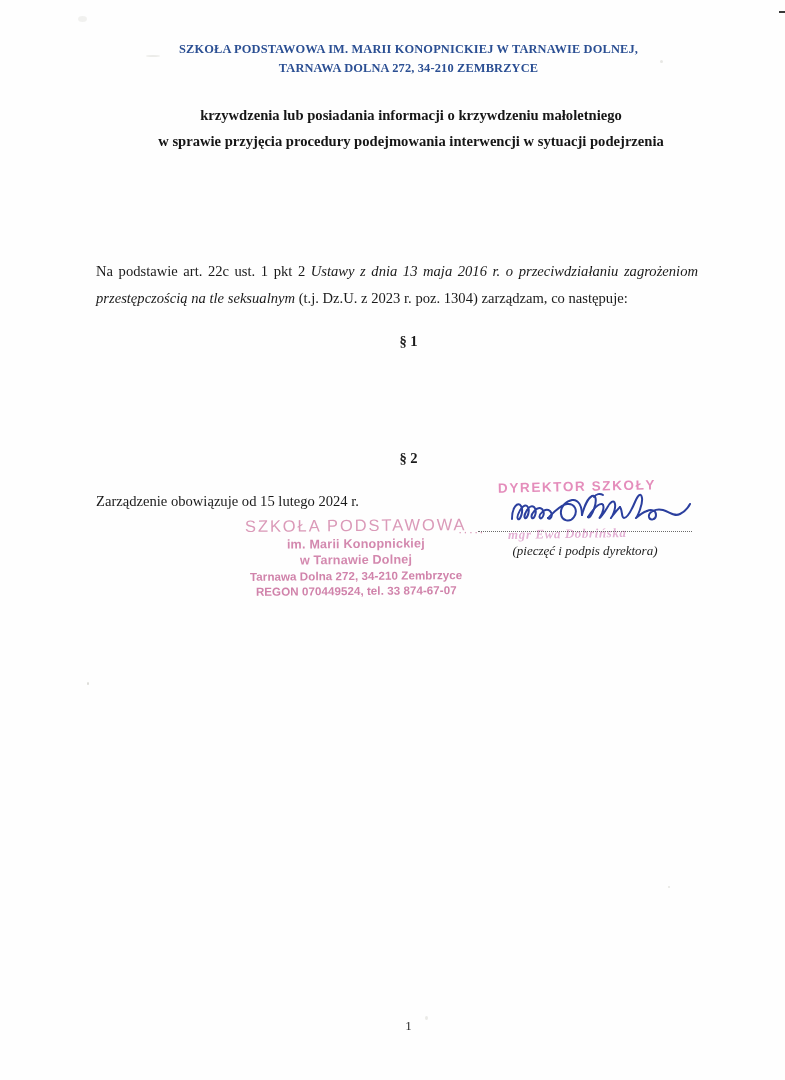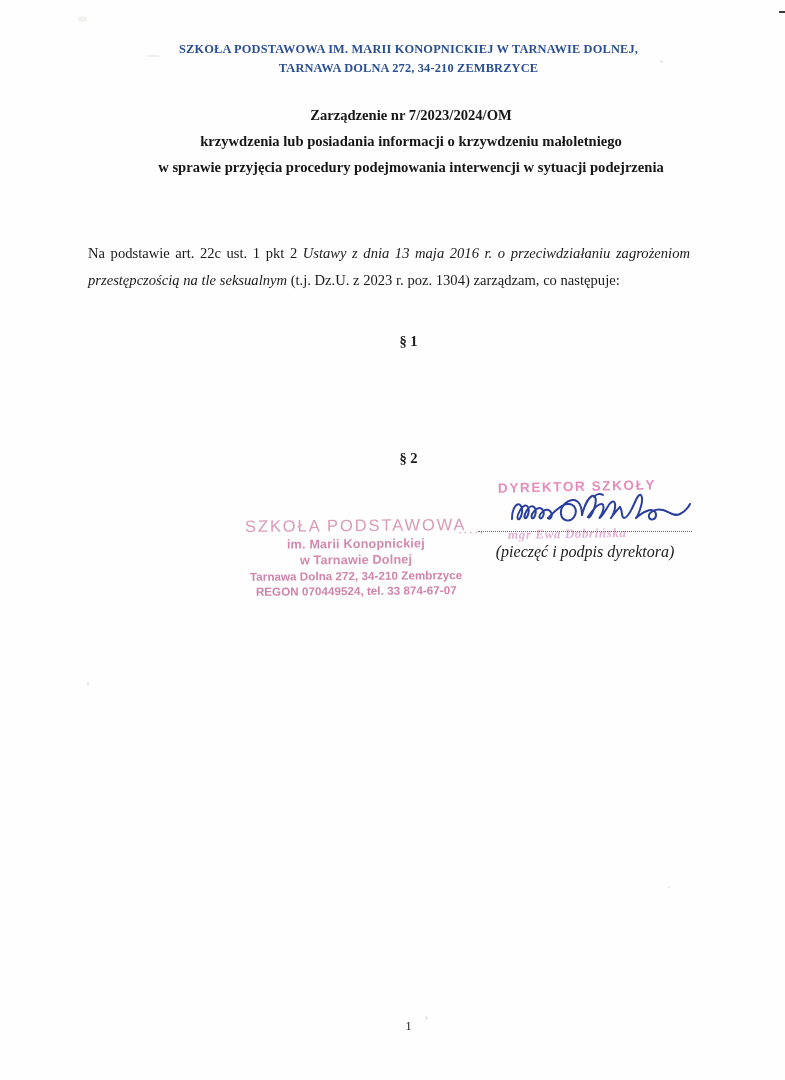--- a/index.html
+++ b/index.html
@@ -63,26 +63,27 @@
     text-align: center;
     font-weight: bold;
     font-size: 14.6px;
     line-height: 1.78;
     color: #161616;
   }
 
   
   .body-para {
     position: absolute;
-    left: 88px;
+    left: 96px;
     width: 602px;
     font-size: 14.6px;
     line-height: 1.82;
     text-align: justify;
     color: #1a1a1a;
+    margin-top: 18px;
   }
   .p-basis { top: 240px; }
   .p-s1    { top: 353px; }
   .p-s2    { top: 470px; }
   .body-para i { font-style: italic; }
 
   .section-mark {
     position: absolute;
     left: 0; right: 0;
     text-align: center;
@@ -182,21 +183,21 @@
     border-bottom: 1.6px dotted #3a3a3a;
     opacity: .75;
   }
   .sig-caption {
     position: absolute;
     left: 478px;
     top: 543px;
     width: 214px;
     text-align: center;
     font-style: italic;
-    font-size: 16px;
+    font-size: 13px;
     color: #1d1d1d;
   }
 
   
   .page-number {
     position: absolute;
     left: 0; right: 0;
     top: 1018px;
     text-align: center;
     font-size: 13px;
@@ -215,32 +216,32 @@
   <div class="speck speck-d"></div>
   <div class="speck speck-e"></div>
   <div class="speck speck-f"></div>
 
   <div class="letterhead">
     <div class="ln1">SZKOŁA PODSTAWOWA IM. MARII KONOPNICKIEJ W TARNAWIE DOLNEJ,</div>
     <div class="ln2">TARNAWA DOLNA 272, 34-210 ZEMBRZYCE</div>
   </div>
 
   <div class="title-block">
-    <div>Zarządzenie nr 7/2023/2024/OM</div>
     <div>krzywdzenia lub posiadania informacji o krzywdzeniu małoletniego</div>
     <div>w sprawie przyjęcia procedury podejmowania interwencji w sytuacji podejrzenia</div>
   </div>
 
   <div class="body-para p-basis">
     <span>Na podstawie art. 22c ust. 1 pkt 2 </span><i>Ustawy z dnia 13 maja 2016 r. o przeciwdziałaniu zagrożeniom przestępczością na tle seksualnym</i><span> (t.j. Dz.U. z 2023 r. poz. 1304) zarządzam, co następuje:</span>
   </div>
 
   <div class="section-mark s1-mark">§ 1</div>
 
   <div class="section-mark s2-mark">§ 2</div>
+  <div class="body-para p-s2">Zarządzenie obowiązuje od 15 lutego 2024 r.</div>
 
   <div class="school-stamp">
     <div class="st-line1">SZKOŁA PODSTAWOWA</div>
     <div class="st-line2">im. Marii Konopnickiej</div>
     <div class="st-line3">w Tarnawie Dolnej</div>
     <div class="st-line4">Tarnawa Dolna 272, 34-210 Zembrzyce</div>
     <div class="st-line5">REGON 070449524, tel. 33 874-67-07</div>
   </div>
   <div class="stamp-dots">·····</div>
 

